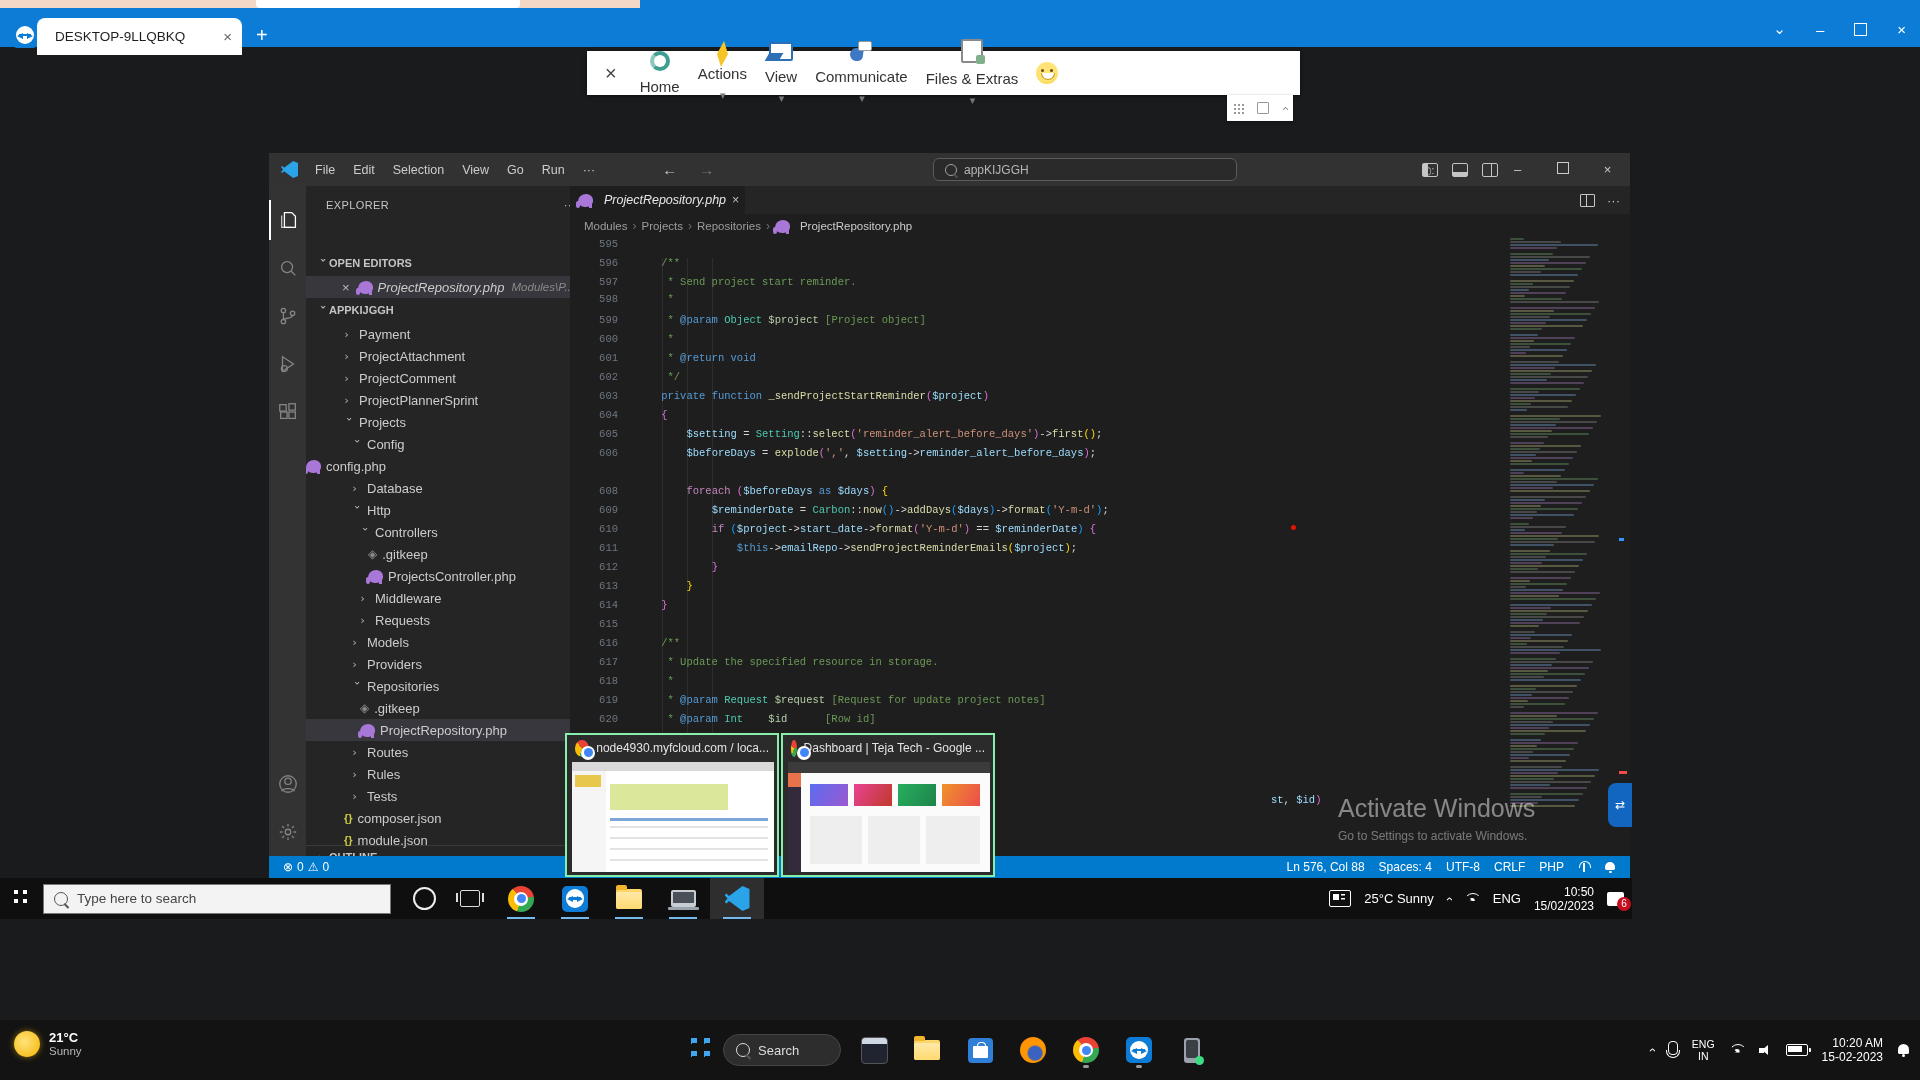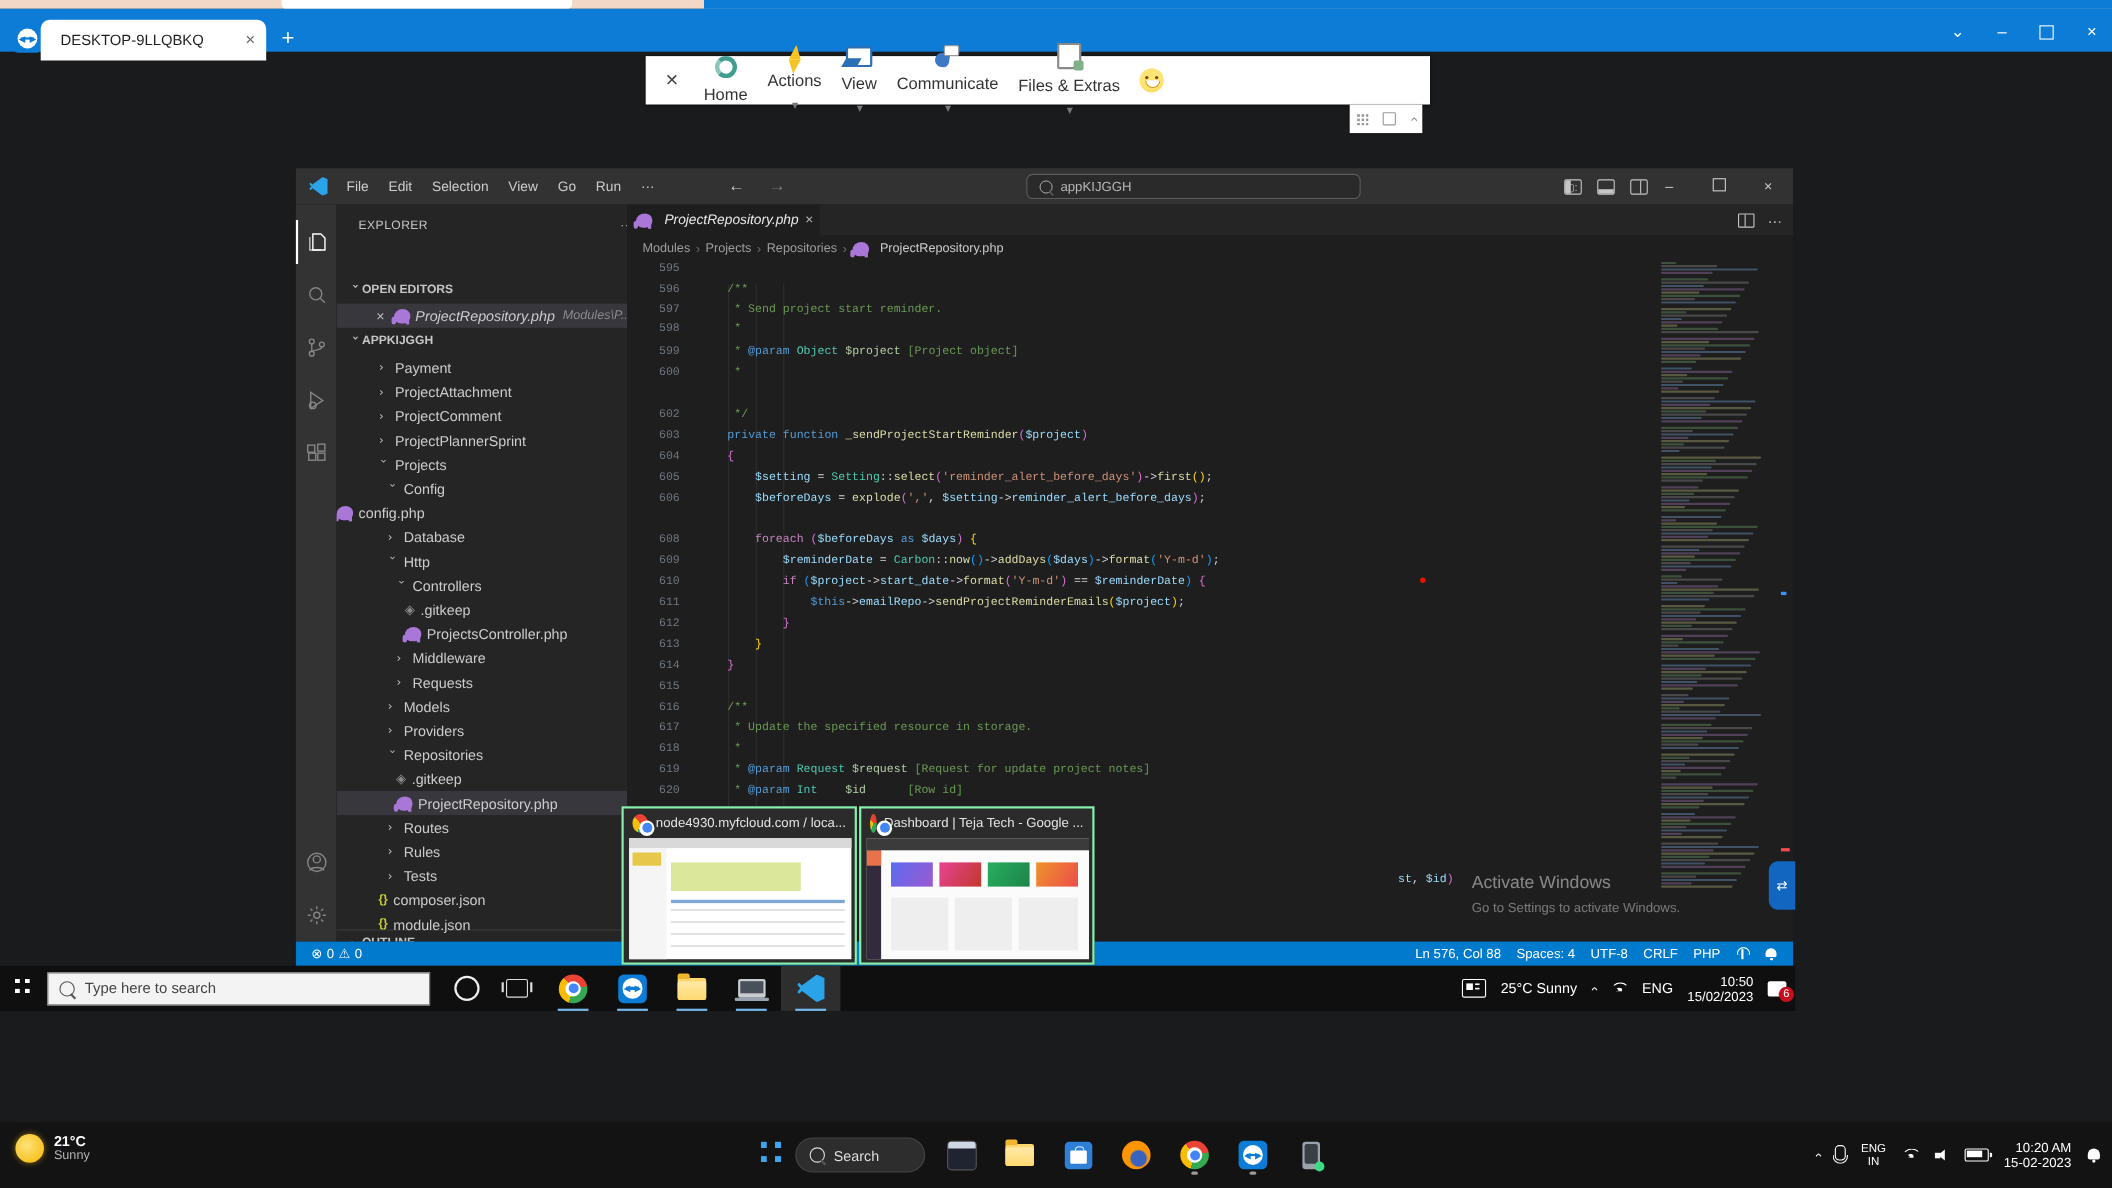--- a/index.html
+++ b/index.html
@@ -159,21 +159,21 @@
     linear-gradient(120deg,#e84393,#c0392b) 66px 22px/38px 22px no-repeat,
     linear-gradient(120deg,#27ae60,#1e8449) 110px 22px/38px 22px no-repeat,
     linear-gradient(120deg,#f0932b,#eb4d4b) 154px 22px/38px 22px no-repeat,
     linear-gradient(#eee,#eee) 22px 54px/52px 48px no-repeat,
     linear-gradient(#eee,#eee) 80px 54px/52px 48px no-repeat,
     linear-gradient(#eee,#eee) 138px 54px/54px 48px no-repeat,
     #fbfbfb;}
 
   
   #watermark{left:1338px;top:794px;color:rgba(255,255,255,.47);}
-  #watermark .l1{font-size:16px;font-weight:300;}
+  #watermark .l1{font-size:25px;font-weight:300;}
   #watermark .l2{font-size:12px;margin-top:6px;color:rgba(255,255,255,.4);}
 
   
   #taskbar10{left:0;top:878px;width:1632px;height:41px;background:#0f0f0f;display:flex;align-items:center;}
   .w10start{margin-left:10px;width:17px;height:17px;background:
      conic-gradient(#fff 0 25%,transparent 0 0) 0 0/8px 8px no-repeat,
      conic-gradient(#fff 0 25%,transparent 0 0) 9px 0/8px 8px no-repeat,
      conic-gradient(#fff 0 25%,transparent 0 0) 0 9px/8px 8px no-repeat,
      conic-gradient(#fff 0 25%,transparent 0 0) 9px 9px/8px 8px no-repeat;}
   #tb10-search{margin-left:16px;width:348px;height:30px;background:#f3f3f3;border:1px solid #777;display:flex;align-items:center;
@@ -557,20 +557,21 @@
       <div class="guide" style="left:142px"></div>
       <div></div>
       <div id="code-fragment"><span class="t-var">st</span><span class="t-pl">, </span><span class="t-var">$id</span><span class="t-b2">)</span></div>
       <div id="red-dot"></div>
     <div class="cl" style="top: -3px;"><span class="ln">595</span><span class="ct"></span></div>
         <div class="cl" style="top: 16px;"><span class="ln">596</span><span class="ct"><span class="t-pl">    </span><span class="t-cm">/**</span></span></div>
         <div class="cl" style="top: 35px;"><span class="ln">597</span><span class="ct"><span class="t-cm">     * Send project start reminder.</span></span></div>
         <div class="cl" style="top: 40px; margin-top: 12px;"><span class="ln">598</span><span class="ct"><span class="t-cm">     *</span></span></div>
         <div class="cl" style="top: 73px;"><span class="ln">599</span><span class="ct"><span class="t-cm">     * </span><span class="t-kw">@param</span><span class="t-cm"> </span><span class="t-typ">Object</span><span class="t-cm"> </span><span class="t-num">$project</span><span class="t-cm"> [Project object]</span></span></div>
         <div class="cl" style="top: 92px;"><span class="ln">600</span><span class="ct"><span class="t-cm">     *</span></span></div>
+        <div class="cl" style="top: 111px;"><span class="ln">601</span><span class="ct"><span class="t-cm">     * </span><span class="t-kw">@return</span><span class="t-cm"> </span><span class="t-kw">void</span></span></div>
         <div class="cl" style="top: 130px;"><span class="ln">602</span><span class="ct"><span class="t-cm">     */</span></span></div>
         <div class="cl" style="top: 149px;"><span class="ln">603</span><span class="ct"><span class="t-pl">    </span><span class="t-kw">private</span><span class="t-pl"> </span><span class="t-kw">function</span><span class="t-pl"> </span><span class="t-fn">_sendProjectStartReminder</span><span class="t-b2">(</span><span class="t-var">$project</span><span class="t-b2">)</span></span></div>
         <div class="cl" style="top: 168px;"><span class="ln">604</span><span class="ct"><span class="t-pl">    </span><span class="t-b2">{</span></span></div>
         <div class="cl" style="top: 187px;"><span class="ln">605</span><span class="ct"><span class="t-pl">        </span><span class="t-var">$setting</span><span class="t-pl"> = </span><span class="t-typ">Setting</span><span class="t-pl">::</span><span class="t-fn">select</span><span class="t-b2">(</span><span class="t-str">'reminder_alert_before_days'</span><span class="t-b2">)</span><span class="t-pl">-&gt;</span><span class="t-fn">first</span><span class="t-b1">()</span><span class="t-pl">;</span></span></div>
         <div class="cl" style="top: 206px;"><span class="ln">606</span><span class="ct"><span class="t-pl">        </span><span class="t-var">$beforeDays</span><span class="t-pl"> = </span><span class="t-fn">explode</span><span class="t-b2">(</span><span class="t-str">','</span><span class="t-pl">, </span><span class="t-var">$setting</span><span class="t-pl">-&gt;</span><span class="t-var">reminder_alert_before_days</span><span class="t-b2">)</span><span class="t-pl">;</span></span></div>
         <div class="cl" style="top: 244px;"><span class="ln">608</span><span class="ct"><span class="t-pl">        </span><span class="t-ctl">foreach</span><span class="t-pl"> </span><span class="t-b2">(</span><span class="t-var">$beforeDays</span><span class="t-pl"> </span><span class="t-kw">as</span><span class="t-pl"> </span><span class="t-var">$days</span><span class="t-b2">)</span><span class="t-pl"> </span><span class="t-b1">{</span></span></div>
         <div class="cl" style="top: 263px;"><span class="ln">609</span><span class="ct"><span class="t-pl">            </span><span class="t-var">$reminderDate</span><span class="t-pl"> = </span><span class="t-typ">Carbon</span><span class="t-pl">::</span><span class="t-fn">now</span><span class="t-b3">()</span><span class="t-pl">-&gt;</span><span class="t-fn">addDays</span><span class="t-b3">(</span><span class="t-var">$days</span><span class="t-b3">)</span><span class="t-pl">-&gt;</span><span class="t-fn">format</span><span class="t-b3">(</span><span class="t-str">'Y-m-d'</span><span class="t-b3">)</span><span class="t-pl">;</span></span></div>
         <div class="cl" style="top: 282px;"><span class="ln">610</span><span class="ct"><span class="t-pl">            </span><span class="t-ctl">if</span><span class="t-pl"> </span><span class="t-b3">(</span><span class="t-var">$project</span><span class="t-pl">-&gt;</span><span class="t-var">start_date</span><span class="t-pl">-&gt;</span><span class="t-fn">format</span><span class="t-b2">(</span><span class="t-str">'Y-m-d'</span><span class="t-b2">)</span><span class="t-pl"> == </span><span class="t-var">$reminderDate</span><span class="t-b3">)</span><span class="t-pl"> </span><span class="t-b2">{</span></span></div>
         <div class="cl" style="top: 301px;"><span class="ln">611</span><span class="ct"><span class="t-pl">                </span><span class="t-kw">$this</span><span class="t-pl">-&gt;</span><span class="t-var">emailRepo</span><span class="t-pl">-&gt;</span><span class="t-fn">sendProjectReminderEmails</span><span class="t-b1">(</span><span class="t-var">$project</span><span class="t-b1">)</span><span class="t-pl">;</span></span></div>
         <div class="cl" style="top: 320px;"><span class="ln">612</span><span class="ct"><span class="t-pl">            </span><span class="t-b2">}</span></span></div>

